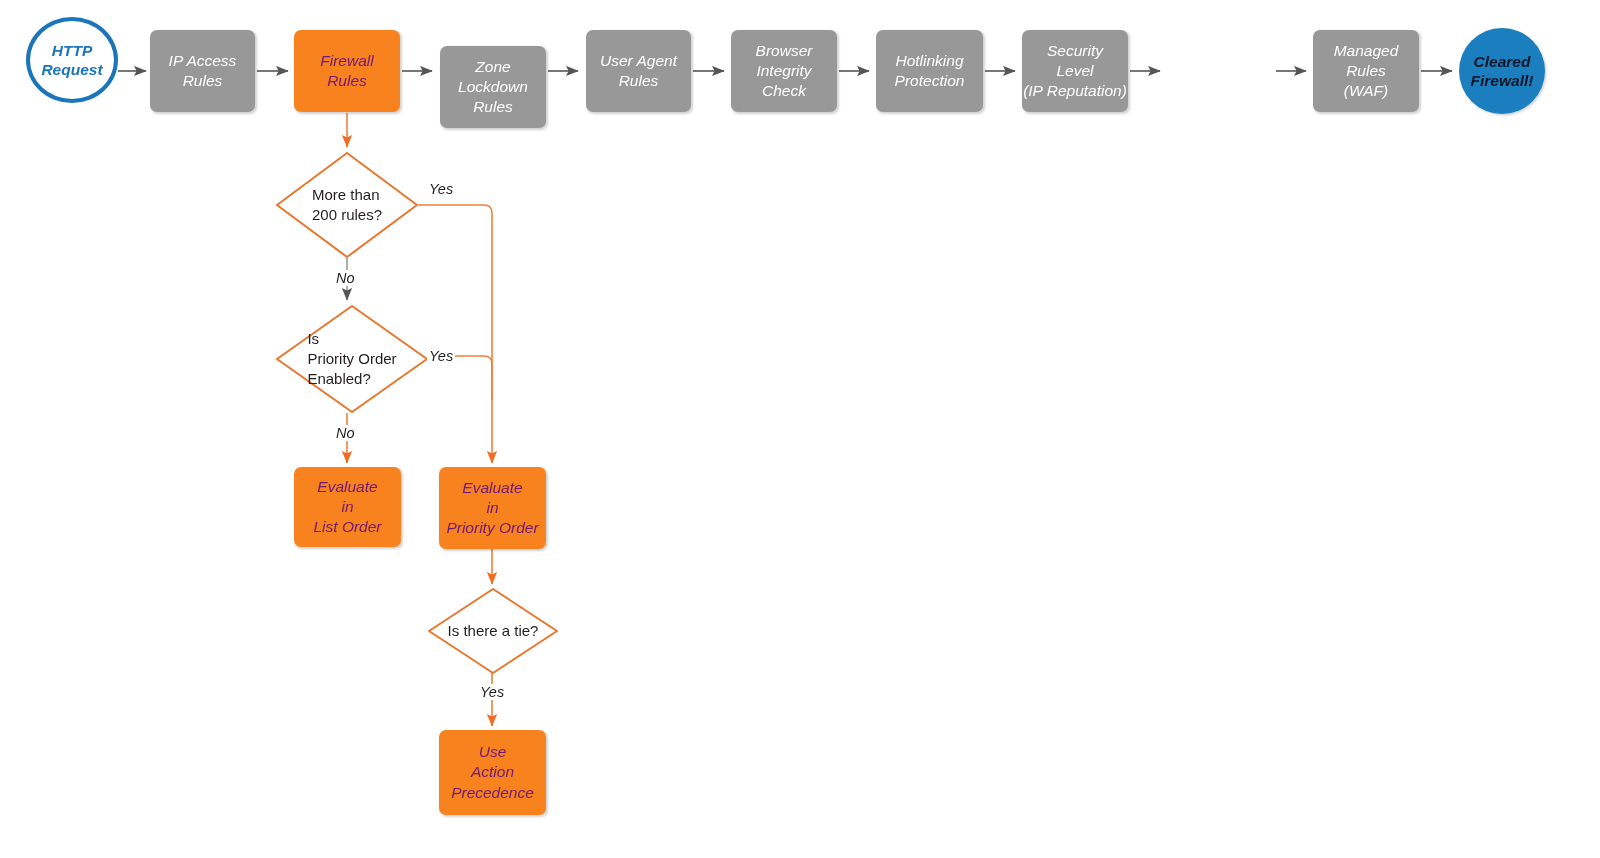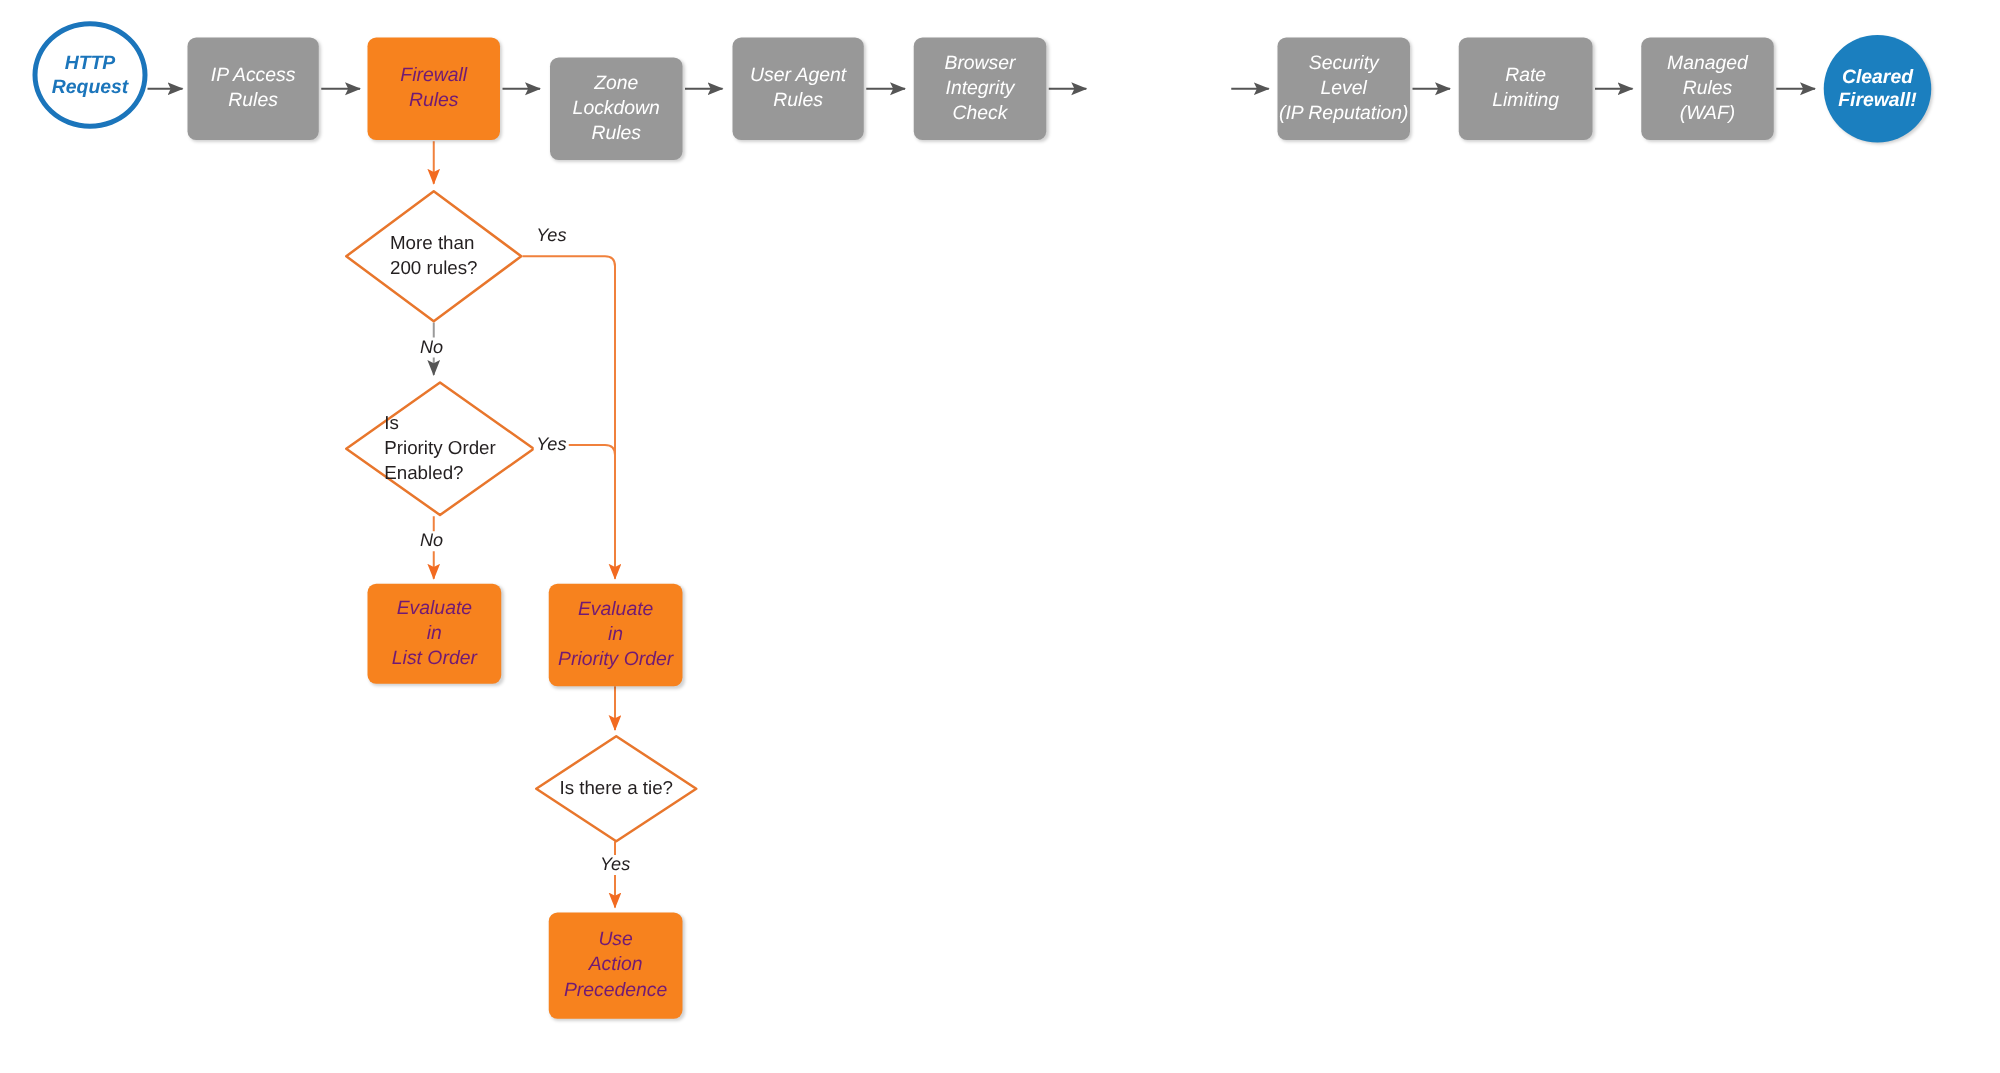--- a/index.html
+++ b/index.html
@@ -58,21 +58,21 @@
     font-size: 15.5px;
     line-height: 1.25;
   }
   .term-open {
     background: #ffffff;
     border: 4px solid #1B75BB;
     color: #1B75BB;
   }
   .term-filled {
     background: #1B7FBF;
-    color: #ffffff;
+    color: #0f172a;
     border: 0;
     box-shadow: 1.5px 1.5px 2.5px rgba(0,0,0,0.18);
   }
   .diamond-wrap {
     position: absolute;
   }
   .diamond-wrap svg {
     position: absolute;
     left: 0;
     top: 0;
@@ -184,31 +184,31 @@
     <span style="white-space:pre-line;">User Agent
 Rules</span>
   </div>
 
   <div class="node proc proc-gray" style="left:731px; top:30px; width:106px; height:82px;">
     <span style="white-space:pre-line;">Browser
 Integrity
 Check</span>
   </div>
 
+  <div class="node proc proc-gray" style="left:876px; top:30px; width:107px; height:82px;">
+    <span style="white-space:pre-line;">Hotlinking
+Protection</span>
+  </div>
 
   <div class="node proc proc-gray" style="left:1022px; top:30px; width:106px; height:82px;">
     <span style="white-space:pre-line;">Security
 Level
 (IP Reputation)</span>
   </div>
 
-  <div class="node proc proc-gray" style="left:1167px; top:30px; width:107px; height:82px;">
-    <span style="white-space:pre-line;">Rate
-Limiting</span>
-  </div>
 
   <div class="node proc proc-gray" style="left:1313px; top:30px; width:106px; height:82px;">
     <span style="white-space:pre-line;">Managed
 Rules
 (WAF)</span>
   </div>
 
   <div class="node term-circle term-filled" style="left:1459px; top:28px; width:86px; height:86px;">
     <span style="white-space:pre-line;">Cleared
 Firewall!</span>

